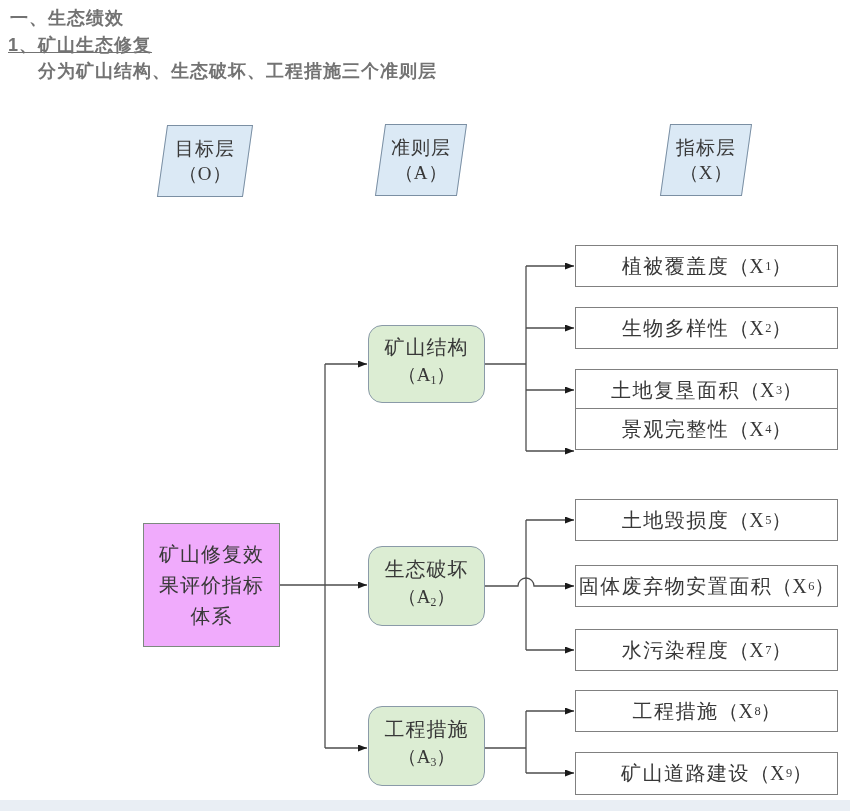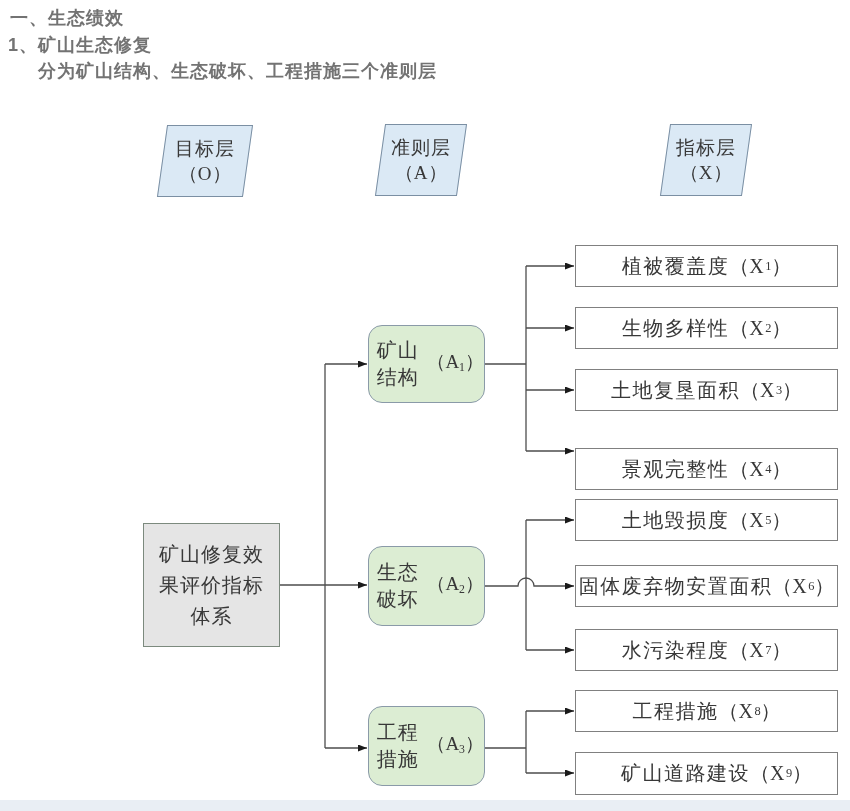--- a/index.html
+++ b/index.html
@@ -4,45 +4,45 @@
 <style>
   html,body{margin:0;padding:0;background:#ffffff;}
   body{width:850px;height:811px;position:relative;overflow:hidden;
        font-family:"Liberation Sans",sans-serif;}
   .stage{position:absolute;inset:0;width:850px;height:811px;}
 
   
   .hd{position:absolute;color:#737373;font-weight:bold;font-size:18px;
       letter-spacing:1px;white-space:nowrap;}
   .hd1{left:10px;top:6px;}
-  .hd2{left:8px;top:33px;}
+  .hd2{left:8px;top:33px;text-decoration:underline;}
   .hd3{left:38px;top:59px;}
 
   
   svg.wires{position:absolute;left:0;top:0;z-index:1;}
 
   .node{position:absolute;z-index:2;box-sizing:border-box;
         font-family:"Liberation Serif",serif;color:#383838;
         display:flex;align-items:center;justify-content:center;
         text-align:center;}
 
   
   .para{width:86px;height:72px;background:#dbe9f5;border:1.4px solid #7b8fa3;
         transform:skewX(-8deg);flex-direction:column;font-size:19px;
         line-height:25px;letter-spacing:1px;}
   .para .inner{transform:skewX(8deg);}
 
   
-  .goal{left:143px;top:523px;width:137px;height:124px;background:#e5e5e5;
+  .goal{left:143px;top:523px;width:137px;height:124px;background:#f0abfc;
         border:1.4px solid #7c8a7e;font-size:20px;line-height:31px;
         letter-spacing:1px;padding:16px 15px;}
 
   
   .abox{left:368px;width:117px;background:#dcedd3;border:1.4px solid #8a9aa8;
-        border-radius:14px;flex-direction:row;font-size:20px;
+        border-radius:14px;flex-direction:column;font-size:20px;
         line-height:27px;letter-spacing:1px;}
   .abox .l2{font-size:19px;letter-spacing:0;}
 
   
   .xbox{left:575px;width:263px;height:42px;background:#ffffff;
         border:1.4px solid #808080;font-size:20px;letter-spacing:1.5px;
         white-space:nowrap;}
   .xbox .paren,.abox .paren,.para .paren{letter-spacing:0;}
 
   sub{font-size:0.62em;vertical-align:-0.22em;letter-spacing:0;}
@@ -144,21 +144,21 @@
       <sub>2</sub>
       <span class="paren">）</span>
   </div>
   <div class="node xbox" style="top:369px;">
     <span>土地复垦面积</span>
       <span class="paren">（</span>
       <span>X</span>
       <sub>3</sub>
       <span class="paren">）</span>
   </div>
-  <div class="node xbox" style="top:448px;">
+  <div class="node xbox" style="top:408px;">
     <span>景观完整性</span>
       <span class="paren">（</span>
       <span>X</span>
       <sub>4</sub>
       <span class="paren">）</span>
   </div>
   <div class="node xbox" style="top:499px;">
     <span>土地毁损度</span>
       <span class="paren">（</span>
       <span>X</span>

